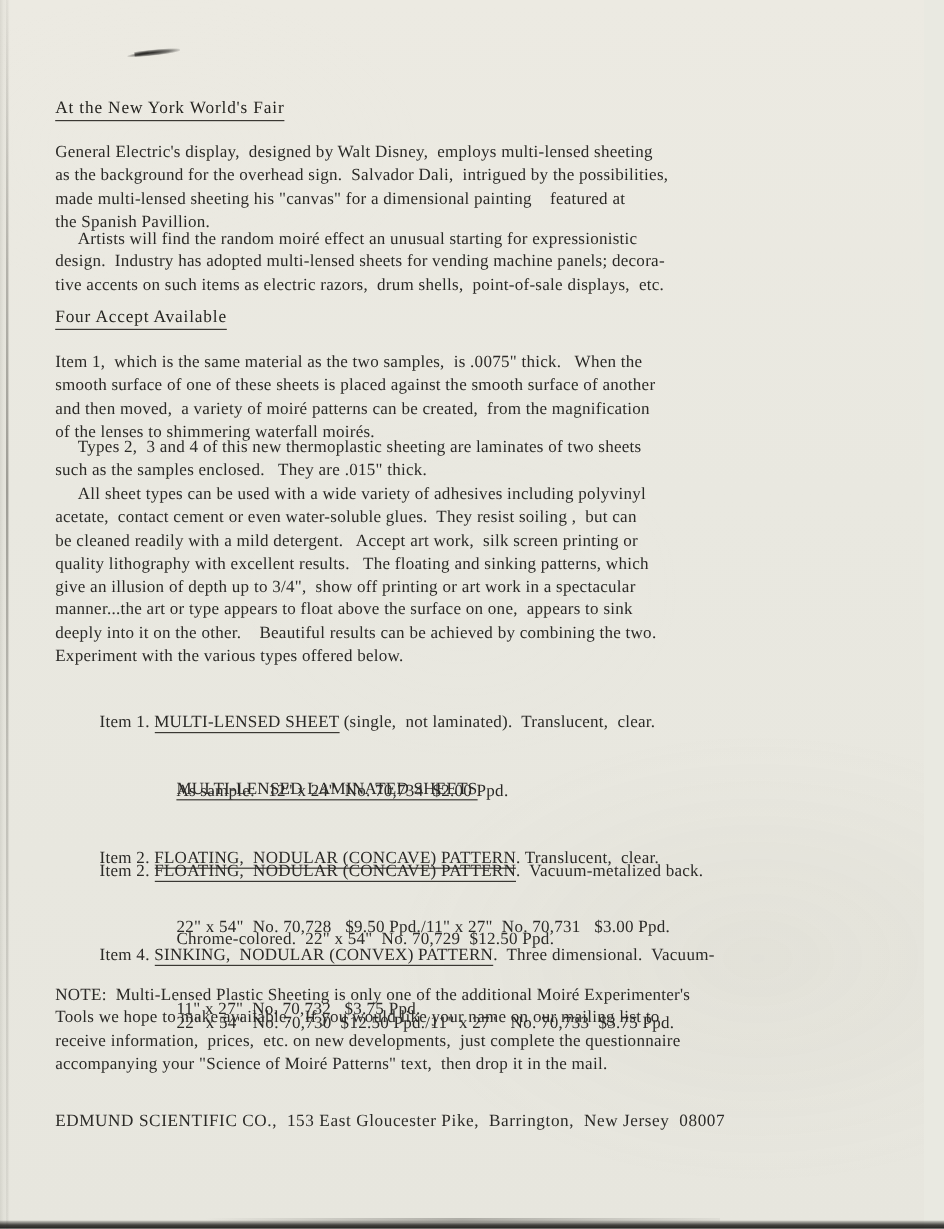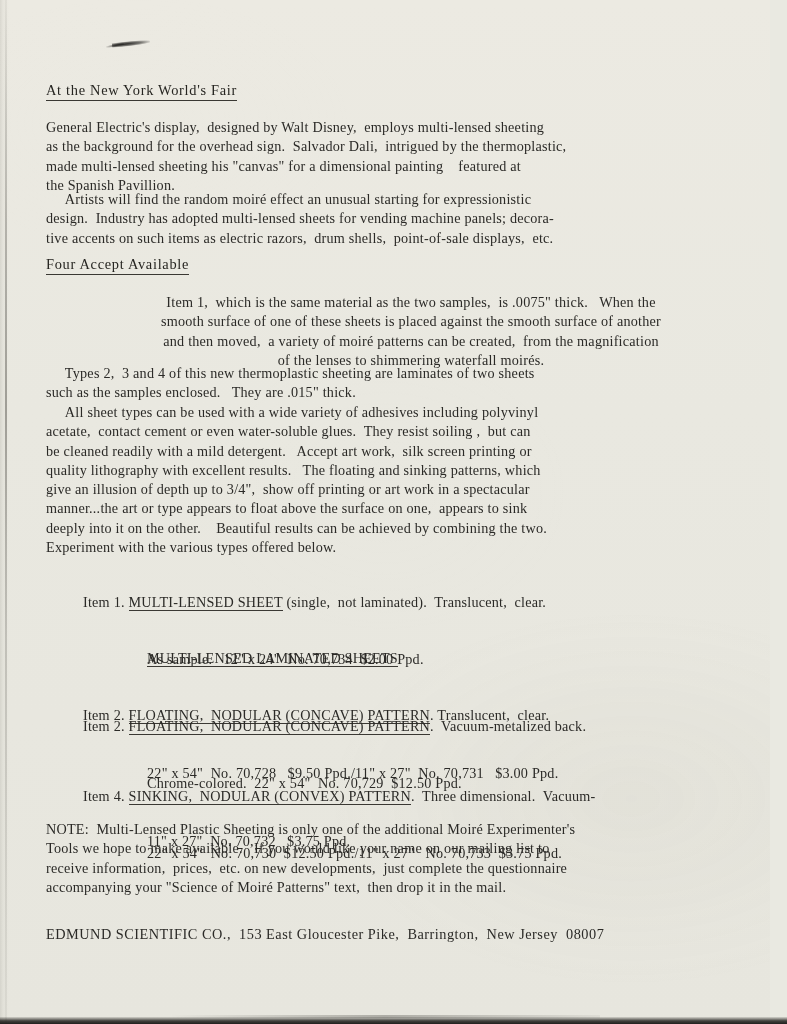--- a/index.html
+++ b/index.html
@@ -142,31 +142,31 @@
   <div id="scan-edge-bottom"></div>
   <div id="scan-edge-bottom2"></div>
   <div id="ink-smudge"></div>
   <div id="ink-smudge2"></div>
 
   <div id="content">
 
     <div class="heading" style="left:46px; top:82px;">At the New York World's Fair</div>
 
     <div class="para doc-text" style="top:118px;">General Electric's display,  designed by Walt Disney,  employs multi-lensed sheeting
-as the background for the overhead sign.  Salvador Dali,  intrigued by the thermoplastic,
+as the background for the overhead sign.  Salvador Dali,  intrigued by the possibilities,
 made multi-lensed sheeting his "canvas" for a dimensional painting    featured at
 the Spanish Pavillion.</div>
 
     <div class="para doc-text" style="top:190px;">     Artists will find the random moiré effect an unusual starting for expressionistic
 design.  Industry has adopted multi-lensed sheets for vending machine panels; decora-
 tive accents on such items as electric razors,  drum shells,  point-of-sale displays,  etc.</div>
 
     <div class="heading" style="left:46px; top:256px;">Four Accept Available</div>
 
-    <div class="para doc-text" style="top:293px;text-align:center;">Item 1,  which is the same material as the two samples,  is .0075" thick.   When the
+    <div class="para doc-text" style="top:293px;">Item 1,  which is the same material as the two samples,  is .0075" thick.   When the
 smooth surface of one of these sheets is placed against the smooth surface of another
 and then moved,  a variety of moiré patterns can be created,  from the magnification
 of the lenses to shimmering waterfall moirés.</div>
 
     <div class="para doc-text" style="top:364px;">     Types 2,  3 and 4 of this new thermoplastic sheeting are laminates of two sheets
 such as the samples enclosed.   They are .015" thick.</div>
 
     <div class="para doc-text" style="top:403px;">     All sheet types can be used with a wide variety of adhesives including polyvinyl
 acetate,  contact cement or even water-soluble glues.  They resist soiling ,  but can
 be cleaned readily with a mild detergent.   Accept art work,  silk screen printing or

